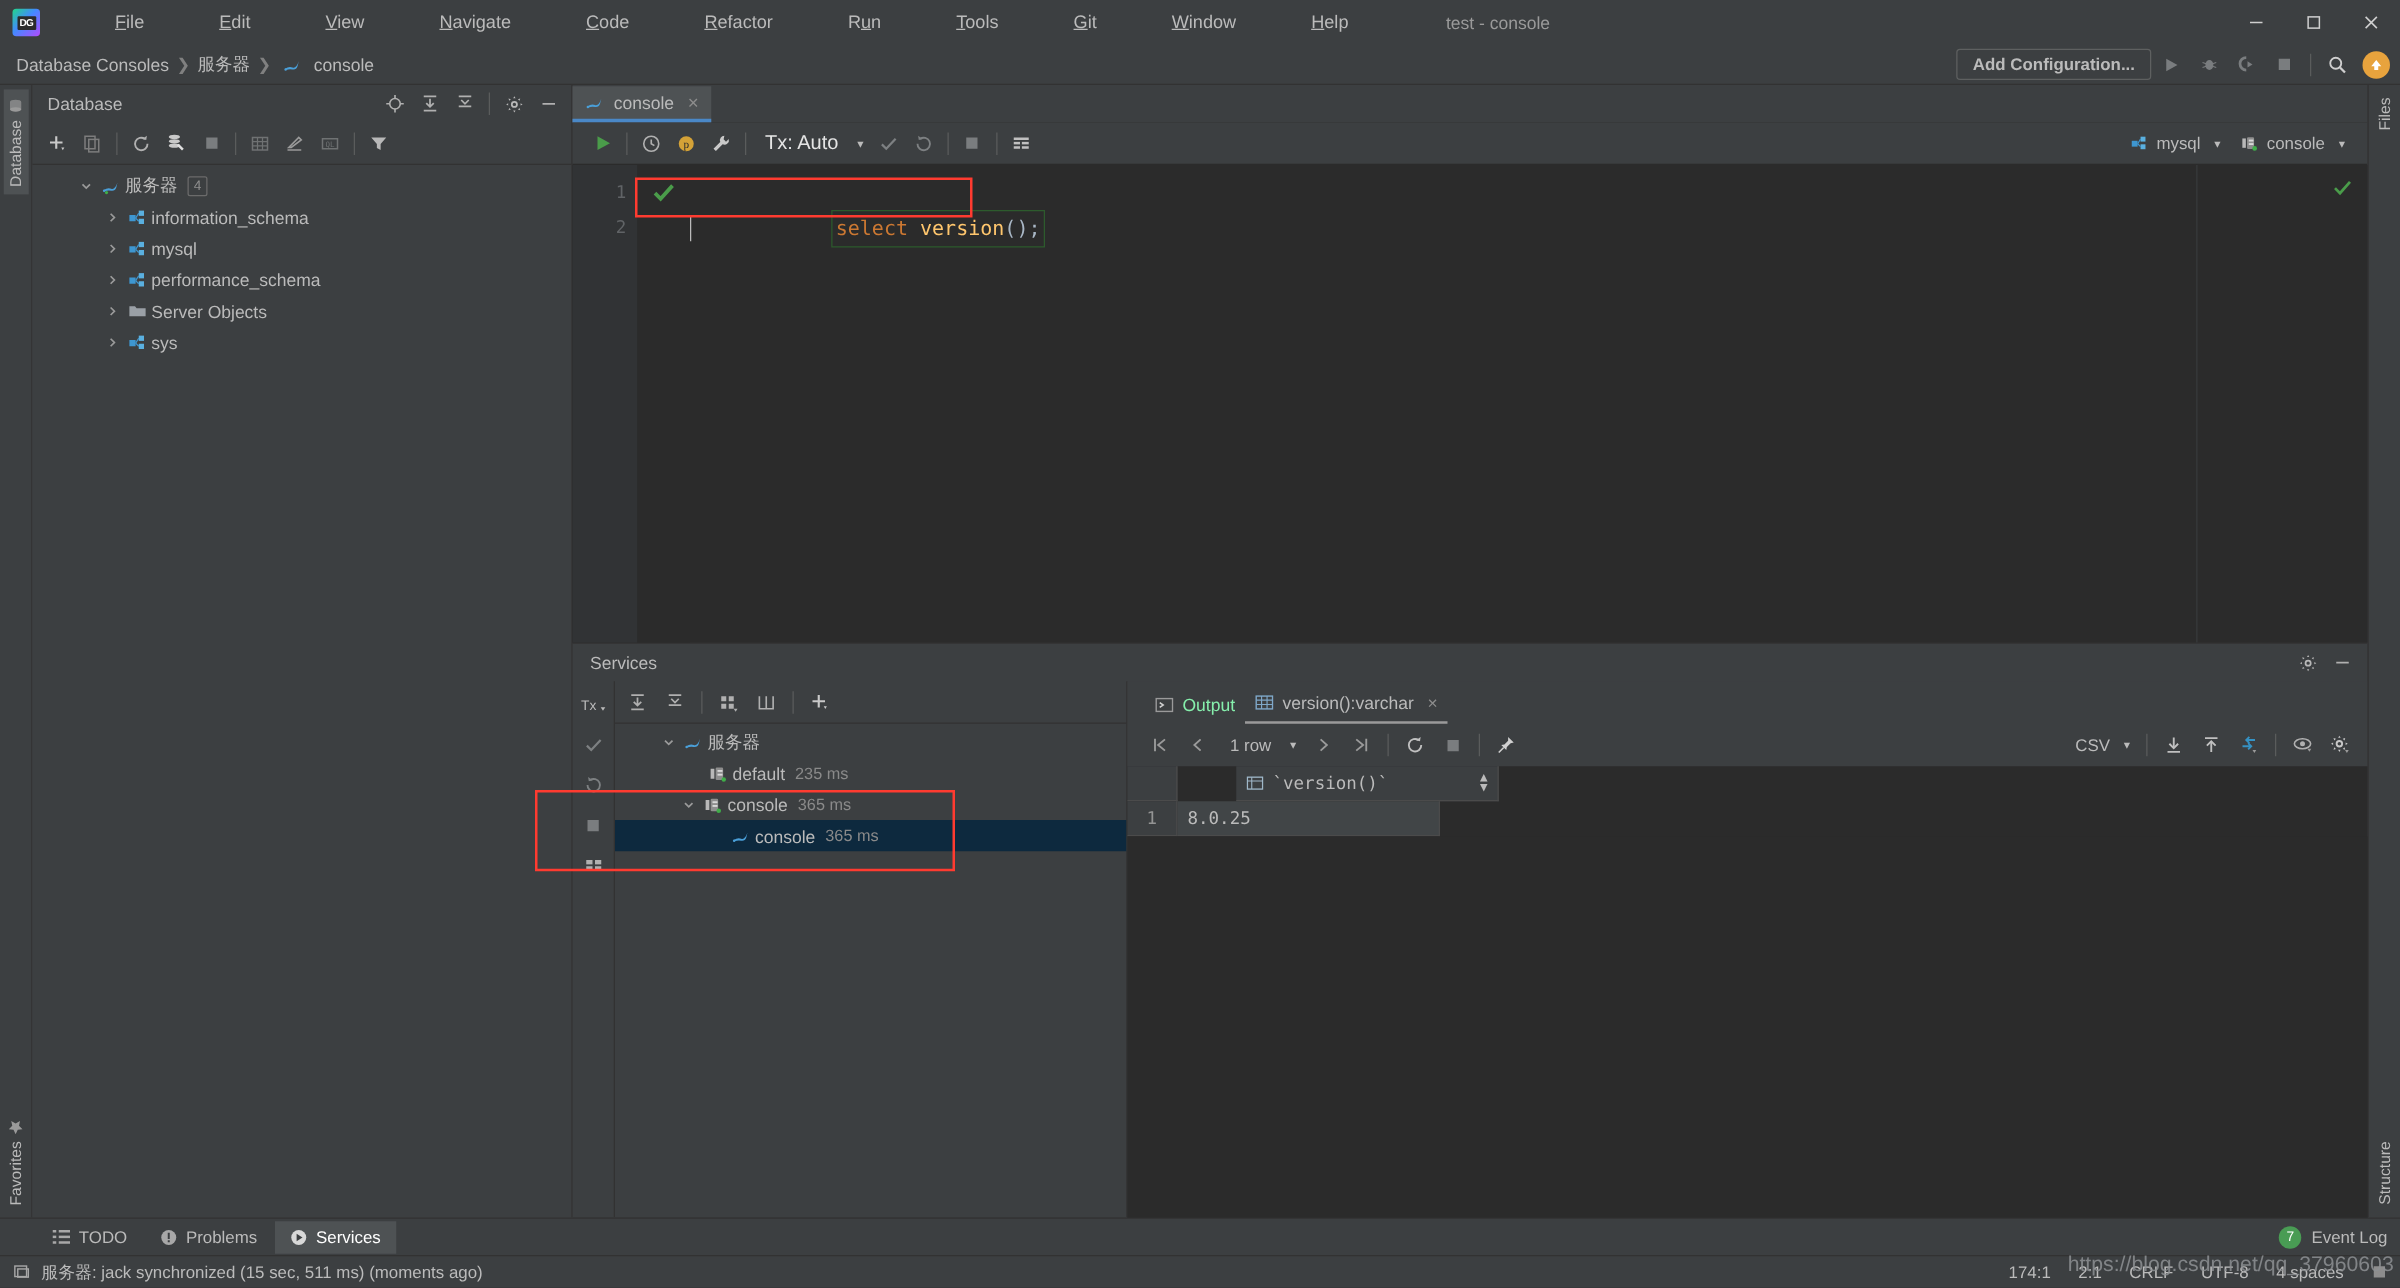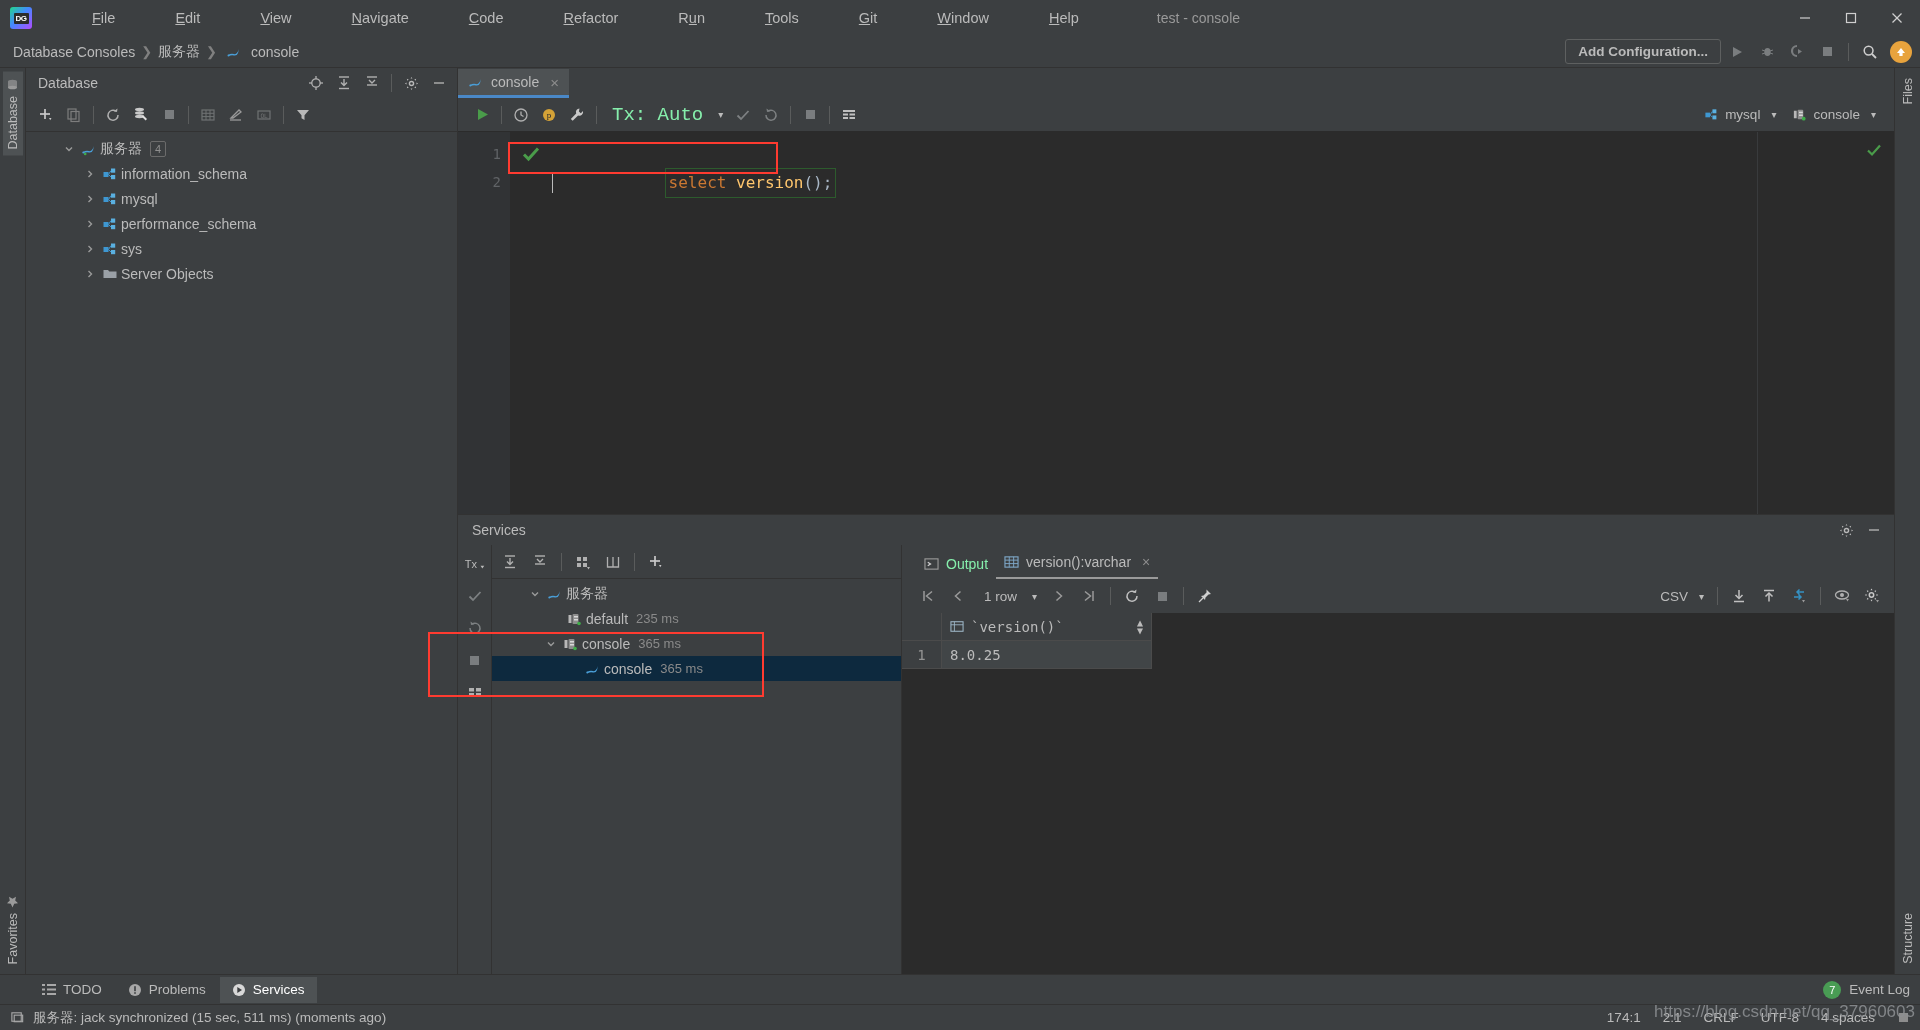--- a/index.html
+++ b/index.html
@@ -104,21 +104,21 @@
   .tabrow { height: 30px; background: #3c3f41; display: flex; align-items: flex-end; }
   .etab {
     height: 29px; display: flex; align-items: center; gap: 7px; padding: 0 10px;
     font-size: 14px; color: #bbbbbb; background: #4e5254; border-bottom: 3px solid #4a88c7;
   }
   .etab .x { color: #8d8d8d; font-size: 15px; margin-left: 4px; }
   .editor-toolbar {
     height: 34px; background: #3c3f41; display: flex; align-items: center;
     padding: 0 6px 0 10px; border-bottom: 1px solid #2b2b2b;
   }
-  .tx-label { font-size: 19px; color: #86efac; padding: 0 4px; font-family: Liberation Mono, monospace; }
+  .tx-label { font-size: 16px; color: #e5e5e5; padding: 0 4px; }
   .caret-dn { margin-left: 5px; color: #bbbbbb; font-size: 10px; }
   .editor-toolbar-right { margin-left: auto; display: flex; align-items: center; gap: 4px; padding-right: 6px; }
   .chip { display: flex; align-items: center; gap: 6px; font-size: 13.5px; color: #bbbbbb; padding: 3px 6px; }
 
   .editor-body { flex: 1; display: flex; position: relative; min-height: 0; background: #2b2b2b; }
   .gutter {
     width: 52px; background: #313335; display: flex; flex-direction: column;
     align-items: flex-end; padding-top: 8px; font-size: 14px; color: #606366;
     font-family: "DejaVu Sans Mono", monospace; flex: 0 0 52px;
   }
@@ -172,21 +172,21 @@
     padding: 4px 8px 7px 8px;
   }
   .res-tab.active { color: #bbbbbb; border-bottom: 2px solid #9a9a9a; }
   .res-tab .x { color: #8d8d8d; font-size: 14px; margin-left: 4px; }
   .res-toolbar {
     height: 34px; display: flex; align-items: center; padding: 0 8px 0 12px; gap: 2px;
   }
   .res-toolbar-right { margin-left: auto; display: flex; align-items: center; gap: 2px; }
   .rowcount { font-size: 13.5px; color: #bbbbbb; padding: 0 4px; }
   .grid-wrap { flex: 1; background: #2b2b2b; display: flex; flex-direction: column; min-height: 0; position: relative; }
-  .grid-header { height: 28px; display: flex; font-size: 14px; }
+  .grid-header { height: 28px; display: flex; font-size: 14px; gap: 47px; }
   .gh-corner { width: 40px; background: #3c3f41; border-right: 1px solid #4b4b4b; border-bottom: 1px solid #4b4b4b; }
   .gh-cell {
     width: 210px; background: #3c3f41; border-right: 1px solid #4b4b4b; border-bottom: 1px solid #4b4b4b;
     display: flex; align-items: center; gap: 7px; padding: 0 8px;
     font-family: "DejaVu Sans Mono", monospace; font-size: 14px; color: #bbbbbb;
   }
   .gh-sort { margin-left: auto; color: #bbbbbb; font-size: 10px; line-height: 8px; text-align: center; }
   .grid-row { height: 28px; display: flex; font-size: 14px; }
   .gr-num {
     width: 40px; background: #3c3f41; border-right: 1px solid #4b4b4b; border-bottom: 1px solid #4b4b4b;
@@ -522,42 +522,42 @@
         </div>
 
         <div class="tree-row" style="padding-left:55px">
           <span class="chev">
             <svg width="10" height="10" viewBox="0 0 10 10">
                 <path d="M3.5 2 L6.5 5 L3.5 8" fill="none" stroke="#9a9a9a" stroke-width="1.4"></path>
               </svg>
           </span>
           <span class="tree-ico">
             <svg width="16" height="16" viewBox="0 0 16 16">
+                <path d="M1.5 4 H6 l1.3 1.5 H14.5 V12 H1.5 Z" fill="#9aa0a6"></path>
+              </svg>
+          </span>
+          <span>Server Objects</span>
+        </div>
+
+        <div class="tree-row" style="padding-left:55px">
+          <span class="chev">
+            <svg width="10" height="10" viewBox="0 0 10 10">
+                <path d="M3.5 2 L6.5 5 L3.5 8" fill="none" stroke="#9a9a9a" stroke-width="1.4"></path>
+              </svg>
+          </span>
+          <span class="tree-ico">
+            <svg width="16" height="16" viewBox="0 0 16 16">
                 <rect x="1.5" y="6" width="5" height="5" fill="#3e97d1"></rect>
                 <rect x="9" y="2.5" width="4.2" height="4.2" fill="#5ab0e0"></rect>
                 <rect x="9" y="9" width="4.2" height="4.2" fill="#5ab0e0"></rect>
                 <line x1="6.5" y1="8.5" x2="9" y2="4.6" stroke="#3e97d1" stroke-width="1"></line>
                 <line x1="6.5" y1="8.5" x2="9" y2="11" stroke="#3e97d1" stroke-width="1"></line>
               </svg>
           </span>
           <span>sys</span>
-        </div>
-
-        <div class="tree-row" style="padding-left:55px">
-          <span class="chev">
-            <svg width="10" height="10" viewBox="0 0 10 10">
-                <path d="M3.5 2 L6.5 5 L3.5 8" fill="none" stroke="#9a9a9a" stroke-width="1.4"></path>
-              </svg>
-          </span>
-          <span class="tree-ico">
-            <svg width="16" height="16" viewBox="0 0 16 16">
-                <path d="M1.5 4 H6 l1.3 1.5 H14.5 V12 H1.5 Z" fill="#9aa0a6"></path>
-              </svg>
-          </span>
-          <span>Server Objects</span>
         </div>
       </div>
     </div>
 
     <div class="editor-col">
 
       <div class="tabrow">
         <div class="etab">
           <span>
             <svg width="16" height="16" viewBox="0 0 16 16" style="display:block">

